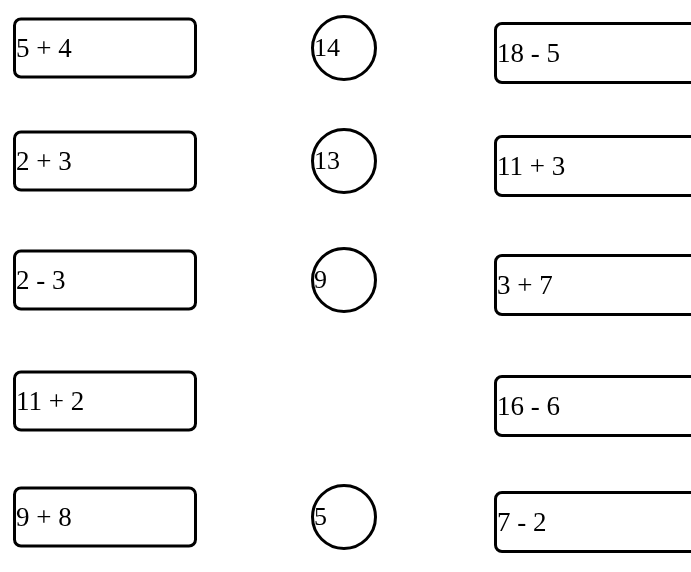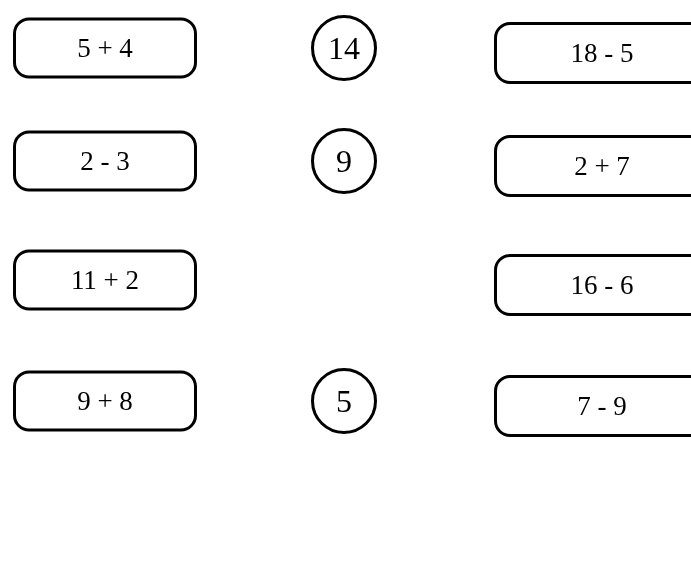--- a/index.html
+++ b/index.html
@@ -25,23 +25,22 @@
   .row:nth-of-type(1) { top: 15px; }
   .row:nth-of-type(2) { top: 128px; }
   .row:nth-of-type(3) { top: 247px; }
   .row:nth-of-type(4) { top: 368px; }
   .row:nth-of-type(5) { top: 484px; }
 
   .expr-box {
     position: absolute;
     display: flex;
     align-items: center;
-    justify-content: center;
     border: 3px solid var(--ink);
-    border-radius: 16px;
+    border-radius: 8px;
     background: var(--paper);
     font-size: 27px;
     line-height: 1;
     box-sizing: border-box;
   }
   .expr-box.left {
     left: 13px;
     top: 50%;
     transform: translateY(-50%);
     width: 184px;
@@ -58,22 +57,22 @@
     position: absolute;
     left: 311px;
     top: 0;
     width: 66px;
     height: 66px;
     border: 3px solid var(--ink);
     border-radius: 50%;
     background: var(--paper);
     display: flex;
     align-items: center;
-    justify-content: center;
-    font-size: 32px;
+    justify-content: flex-start;
+    font-size: 26px;
     line-height: 1;
     box-sizing: border-box;
   }
   .label { display: inline-block; }
 </style>
 </head>
 <body>
 
 <div class="sheet">
 
@@ -82,47 +81,58 @@
       <span class="label">5 + 4</span>
     </div>
     <div class="answer-circle">
       <span class="label">14</span>
     </div>
     <div class="expr-box right">
       <span class="label">18 - 5</span>
     </div>
   </div>
 
+  <div class="row">
+    <div class="expr-box left">
+      <span class="label">2 + 3</span>
+    </div>
+    <div class="answer-circle">
+      <span class="label">13</span>
+    </div>
+    <div class="expr-box right">
+      <span class="label">11 + 3</span>
+    </div>
+  </div>
 
   <div class="row">
     <div class="expr-box left">
       <span class="label">2 - 3</span>
     </div>
     <div class="answer-circle">
       <span class="label">9</span>
     </div>
     <div class="expr-box right">
-      <span class="label">2 + 7</span>
+      <span class="label">3 + 7</span>
     </div>
   </div>
 
   <div class="row">
     <div class="expr-box left">
       <span class="label">11 + 2</span>
     </div>
     <div class="expr-box right">
       <span class="label">16 - 6</span>
     </div>
   </div>
 
   <div class="row">
     <div class="expr-box left">
       <span class="label">9 + 8</span>
     </div>
     <div class="answer-circle">
       <span class="label">5</span>
     </div>
     <div class="expr-box right">
-      <span class="label">7 - 9</span>
+      <span class="label">7 - 2</span>
     </div>
   </div>
 
 </div>
 
 </body></html>

